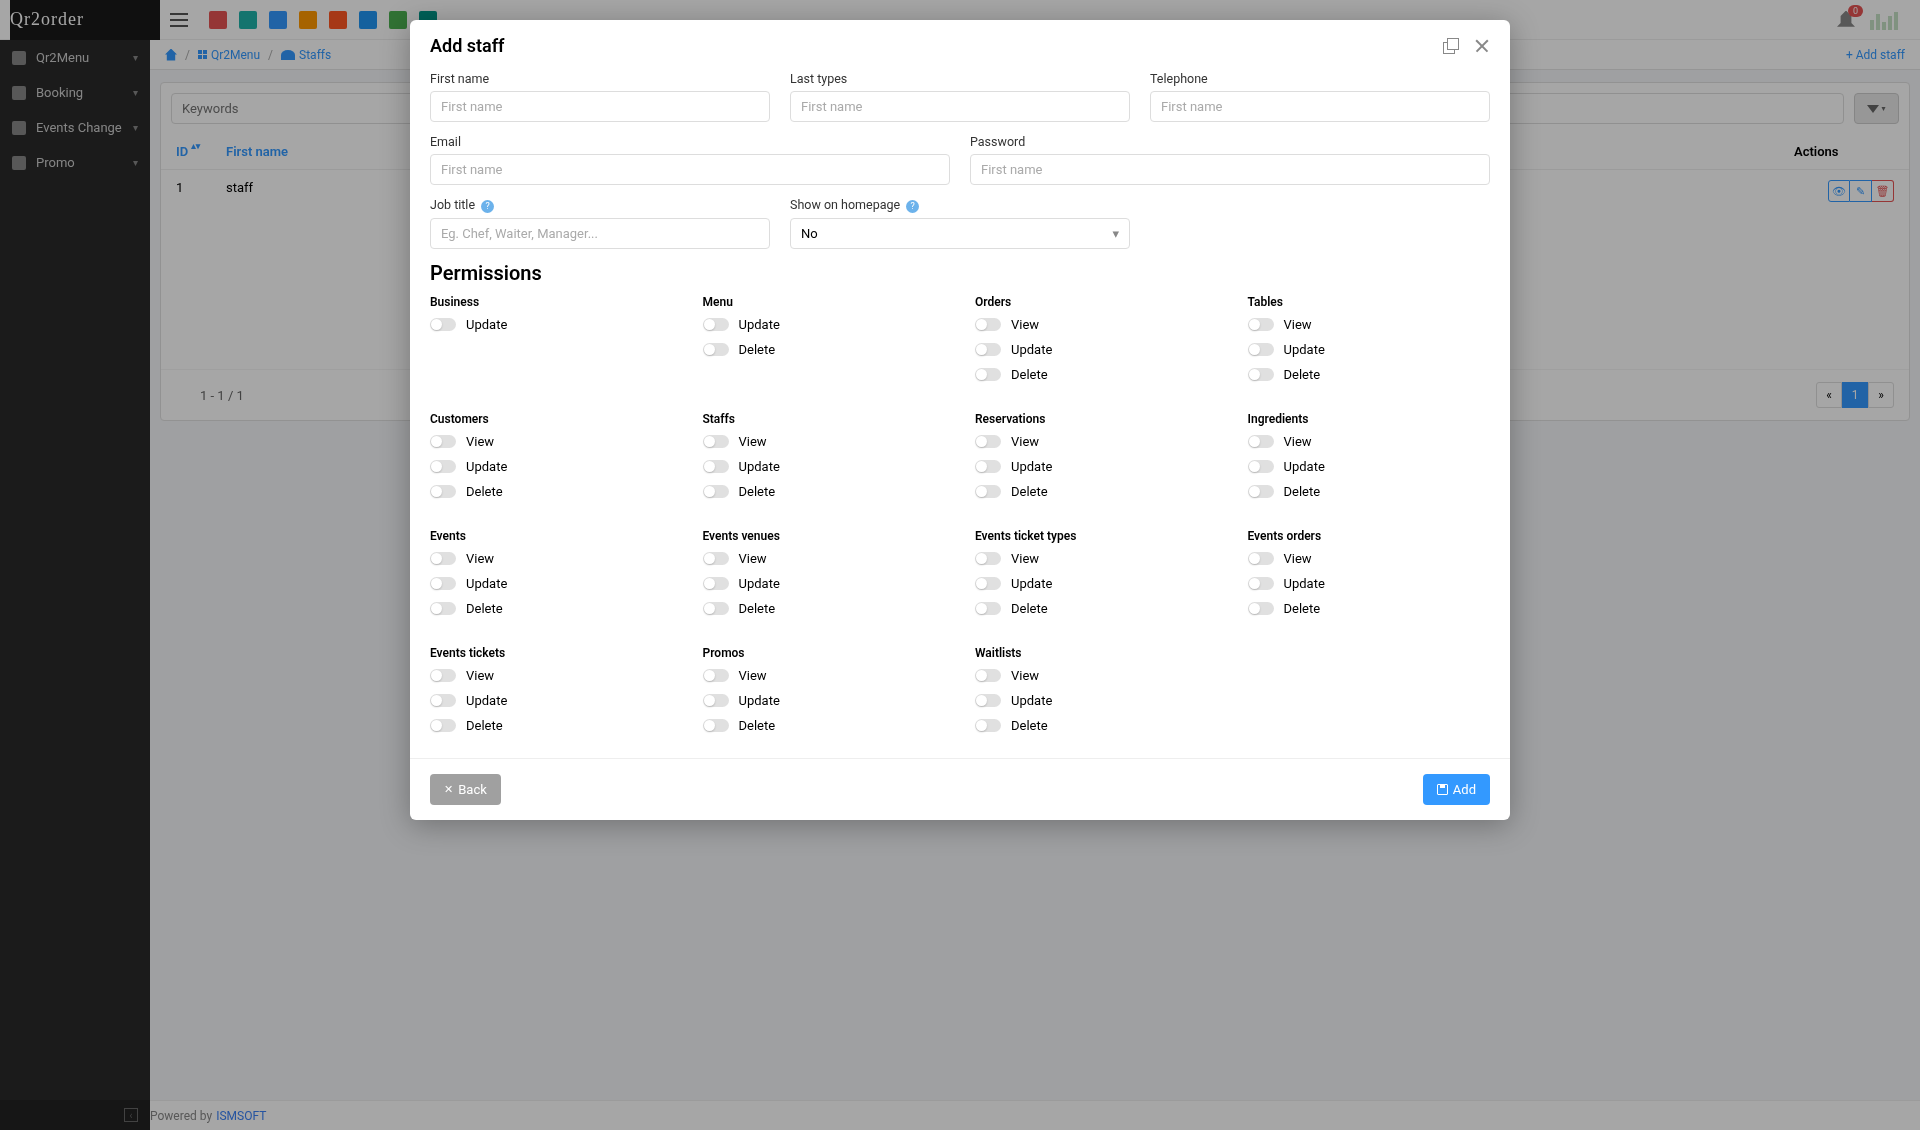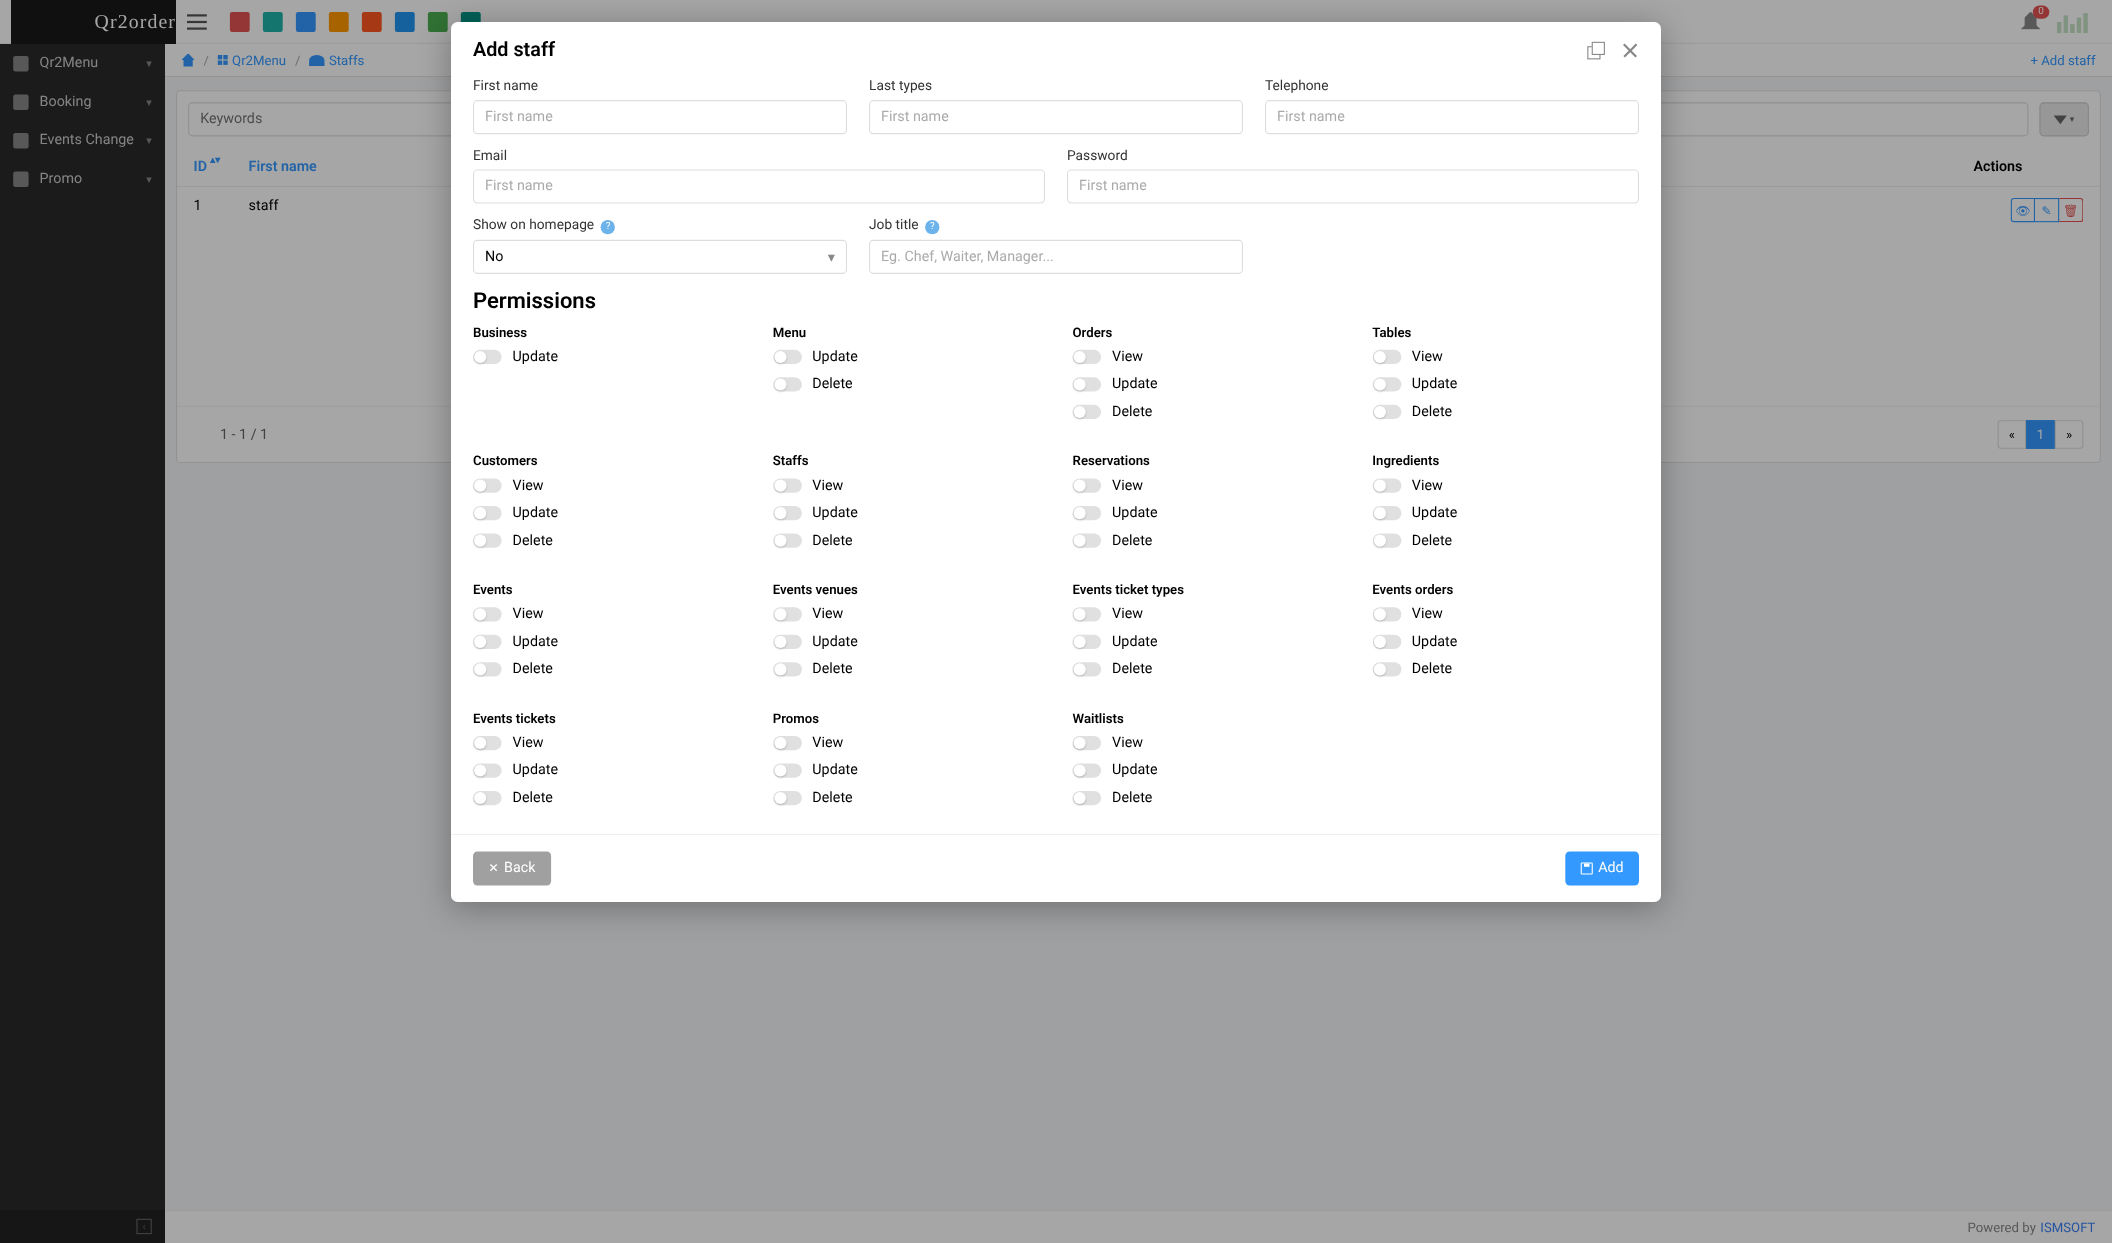--- a/index.html
+++ b/index.html
@@ -1,20 +1,20 @@
 <!DOCTYPE html>
 <html><head>
   <meta charset="utf-8">
   <style>
     * { box-sizing: border-box; margin: 0; padding: 0; font-family: -apple-system, BlinkMacSystemFont, "Segoe UI", Roboto, sans-serif; }
     body { background: #f4f6f9; width: 1920px; height: 1130px; overflow: hidden; position: relative; }
     
     
     .topbar { height: 40px; background: #fff; display: flex; align-items: center; padding: 0 10px; border-bottom: 1px solid #eee; }
-    .logo-box { width: 150px; height: 40px; background: #191919; display:flex; align-items:center; justify-content:flex-end;}
+    .logo-box { width: 150px; height: 40px; background: #191919; display:flex; align-items:center; justify-content:flex-start;}
     .logo-text { color:#fff; font-family: cursive; font-size:18px; letter-spacing:1px;}
     .menu-icon { width:24px; height:24px; margin-left:10px; cursor:pointer; display:flex; flex-direction:column; justify-content:center; gap:4px;}
     .menu-icon span{display:block; height:2px; background:#555; width:18px;}
     .top-icons { display:flex; gap:12px; margin-left:15px;}
     .top-icon { width:18px; height:18px; position:relative; cursor:pointer;}
     .top-icon.red{background:#e55353;border-radius:2px;}
     .top-icon.teal{background:#20b2aa;border-radius:2px;}
     .top-icon.blue{background:#3399ff;border-radius:2px;}
     .top-icon.orange{background:#ff9800;border-radius:2px;}
     .top-icon.orange2{background:#ff5722;border-radius:2px;}
@@ -76,21 +76,21 @@
     .act-btn.edit{border-color:#3399ff;color:#3399ff;border-left:none;}
     .act-btn.del{border-color:#e55353;color:#e55353;border-left:none;border-radius:0 3px 3px 0;}
     .tbl-foot{display:flex; padding:12px 15px; font-size:13px; align-items:center;}
     .page-info{color:#666;margin-left:24px;}
     .pager{margin-left:auto; display:flex;}
     .page-btn{min-width:26px; height:26px; border:1px solid #ddd; display:flex;align-items:center;justify-content:center; font-size:12px; cursor:pointer; background:#fff;}
     .page-btn.active{background:#3399ff; color:#fff; border-color:#3399ff;}
     .page-btn:first-child{border-radius:3px 0 0 3px;}
     .page-btn:last-child{border-radius:0 3px 3px 0;}
 
-    .footer{position:absolute; bottom:0; left:150px; right:0; height:30px; background:#fff; border-top:1px solid #eee; display:flex; align-items:center; justify-content:flex-end; padding-right:15px; font-size:12px; color:#888;}
+    .footer{position:absolute; bottom:0; left:150px; right:0; height:30px; background:#fff; border-top:1px solid #eee; display:flex; align-items:center; justify-content:flex-start; padding-right:15px; font-size:12px; color:#888;}
     .footer a{color:#3b82f6; text-decoration:none; margin-left:4px;}
 
     
     .overlay{position:absolute; inset:0; background:rgba(0,0,0,0.35); display:flex; justify-content:center; align-items:flex-start; padding-top:20px;}
     .modal{width:1100px; background:#fff; border-radius:6px; box-shadow:0 5px 30px rgba(0,0,0,.3); max-height:1085px; display:flex; flex-direction:column;}
     .modal-head{padding:15px 20px; display:flex; align-items:center;}
     .modal-title{font-size:18px; font-weight:600;}
     .modal-head-icons{margin-left:auto; display:flex; gap:15px;}
     .head-icon{width:16px;height:16px; cursor:pointer; position:relative; color:#888;}
     .popout-icon::before{content:""; position:absolute; width:10px;height:10px;border:1.5px solid #888; left:0; bottom:0;}
@@ -297,26 +297,26 @@
             <label class="form-label">Email</label>
             <input class="form-input" placeholder="First name" style="">
           </div>
         <div class="form-col">
             <label class="form-label">Password</label>
             <input class="form-input" placeholder="First name" style="">
           </div>
       </div>
       <div class="form-row">
         <div class="form-col">
+            <label class="form-label"><span>Job title</span> <span class="help">?</span></label>
+            <input class="form-input" placeholder="Eg. Chef, Waiter, Manager..." style="">
+          </div>
+        <div class="form-col">
             <label class="form-label"><span>Show on homepage</span> <span class="help">?</span></label>
             <div class="select">No</div>
-          </div>
-        <div class="form-col">
-            <label class="form-label"><span>Job title</span> <span class="help">?</span></label>
-            <input class="form-input" placeholder="Eg. Chef, Waiter, Manager..." style="">
           </div>
         <div class="form-col"></div>
       </div>
 
       <div class="section-title">Permissions</div>
       <div class="perm-grid">
 
         <div class="perm-group">
             <h4>Business</h4>
           <div class="perm-item">

